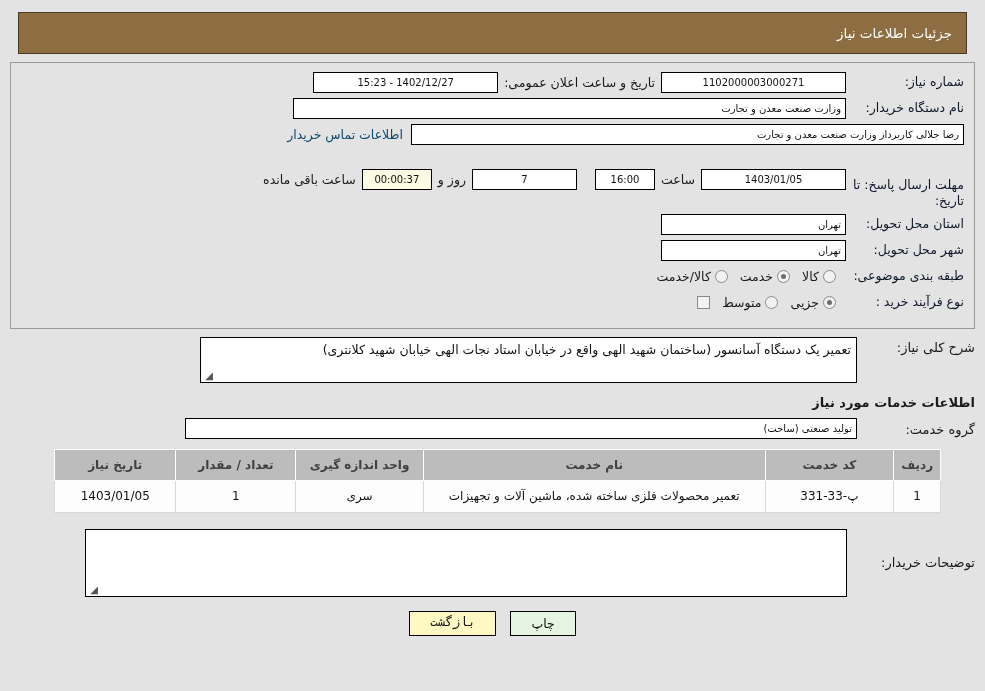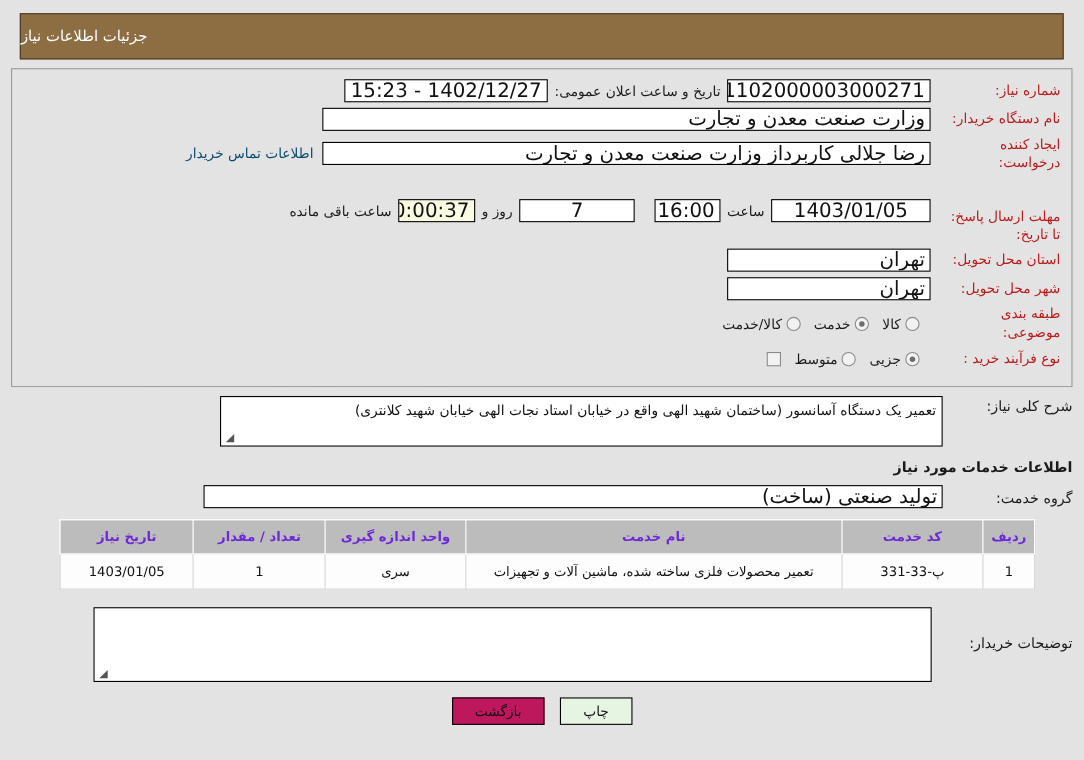--- a/index.html
+++ b/index.html
@@ -29,21 +29,21 @@
   }
 
   
   .header-bar {
     margin: 12px 18px 0 18px;
     height: 42px;
     background: #8d6e42;
     border: 1px solid #4a3a22;
     display: flex;
     align-items: center;
-    justify-content: flex-end;
+    justify-content: flex-start;
     box-sizing: border-box;
     position: relative;
     z-index: 10;
   }
   .header-title {
     color: #ffffff;
     font-size: 13.5px;
     padding-right: 14px;
     letter-spacing: .2px;
   }
@@ -65,34 +65,34 @@
     display: flex;
     align-items: center;
     margin-bottom: 4px;
     min-height: 22px;
   }
   .lbl {
     width: 118px;
     flex: 0 0 118px;
     text-align: right;
     font-size: 12.5px;
-    color: #b91c1c;
-    padding-left: 18px;
+    color: #0f172a;
+    padding-left: 6px;
     box-sizing: border-box;
     line-height: 1.35;
   }
   .lbl.two-line { line-height: 1.3; margin-top: 28px; }
 
   .ipt {
     border: 1px solid #000;
     background: #ffffff;
     height: 21px;
     box-sizing: border-box;
     font-family: "DejaVu Sans", "Liberation Sans", sans-serif;
-    font-size: 18px;
+    font-size: 10px;
     color: #111;
     padding: 0 4px;
     line-height: 19px;
     display: inline-block;
     white-space: nowrap;
     overflow: hidden;
   }
   .ipt.center { text-align: center; }
   .ipt.rt { text-align: right; padding-left: 35px; }
 
@@ -219,21 +219,21 @@
     z-index: 10;
   }
   table.t {
     border-collapse: collapse;
     width: 100%;
     font-size: 12px;
   }
   table.t th {
     background: #bcbcbc;
     border: 1px solid #ffffff;
-    color: #6d28d9;
+    color: #404040;
     font-weight: bold;
     height: 26px;
     padding: 2px 4px;
     text-align: center;
     font-size: 12px;
   }
   table.t td {
     background: #fdfdfd;
     border: 1px solid #d8d8d8;
     height: 27px;
@@ -278,21 +278,21 @@
   }
   .btn {
     border: 1px solid #000;
     font-family: "DejaVu Sans", "Liberation Sans", sans-serif;
     font-size: 12.5px;
     padding: 3px 20px;
     cursor: pointer;
     color: #111;
     line-height: 17px;
   }
-  .btn-back { background: #be185d; }
+  .btn-back { background: #fef9c3; font-family: Liberation Mono, monospace; }
   .btn-print { background: #e6f4e2; }
 </style>
 </head>
 <body>
 
 <svg class="watermark" viewBox="0 0 985 691">
   <g opacity="0.30">
 
     <path d="M120 185 L275 185 L275 300 C275 360 198 405 198 405 C198 405 120 360 120 300 Z" fill="none" stroke="#d99a9a" stroke-width="17"></path>
 
@@ -318,21 +318,20 @@
       <div class="spacer-txt">تاریخ و ساعت اعلان عمومی:</div>
       <div class="ipt w-pubdate center">1402/12/27 - 15:23</div>
     </div>
 
     <div class="frow">
       <div class="lbl">نام دستگاه خریدار:</div>
       <div class="ipt w-long rt">وزارت صنعت معدن و تجارت</div>
     </div>
 
     <div class="frow">
-      <div class="lbl">ایجاد کننده درخواست:</div>
       <div class="ipt w-long rt">رضا جلالی کاربرداز وزارت صنعت معدن و تجارت</div>
       <a class="link">اطلاعات تماس خریدار</a>
     </div>
 
     <div class="frow">
       <div class="lbl two-line">مهلت ارسال پاسخ: تا تاریخ:</div>
       <div class="ipt w-date center">1403/01/05</div>
       <div class="spacer-txt">ساعت</div>
       <div class="ipt w-time center">16:00</div>
       <div style="width:18px"></div>

